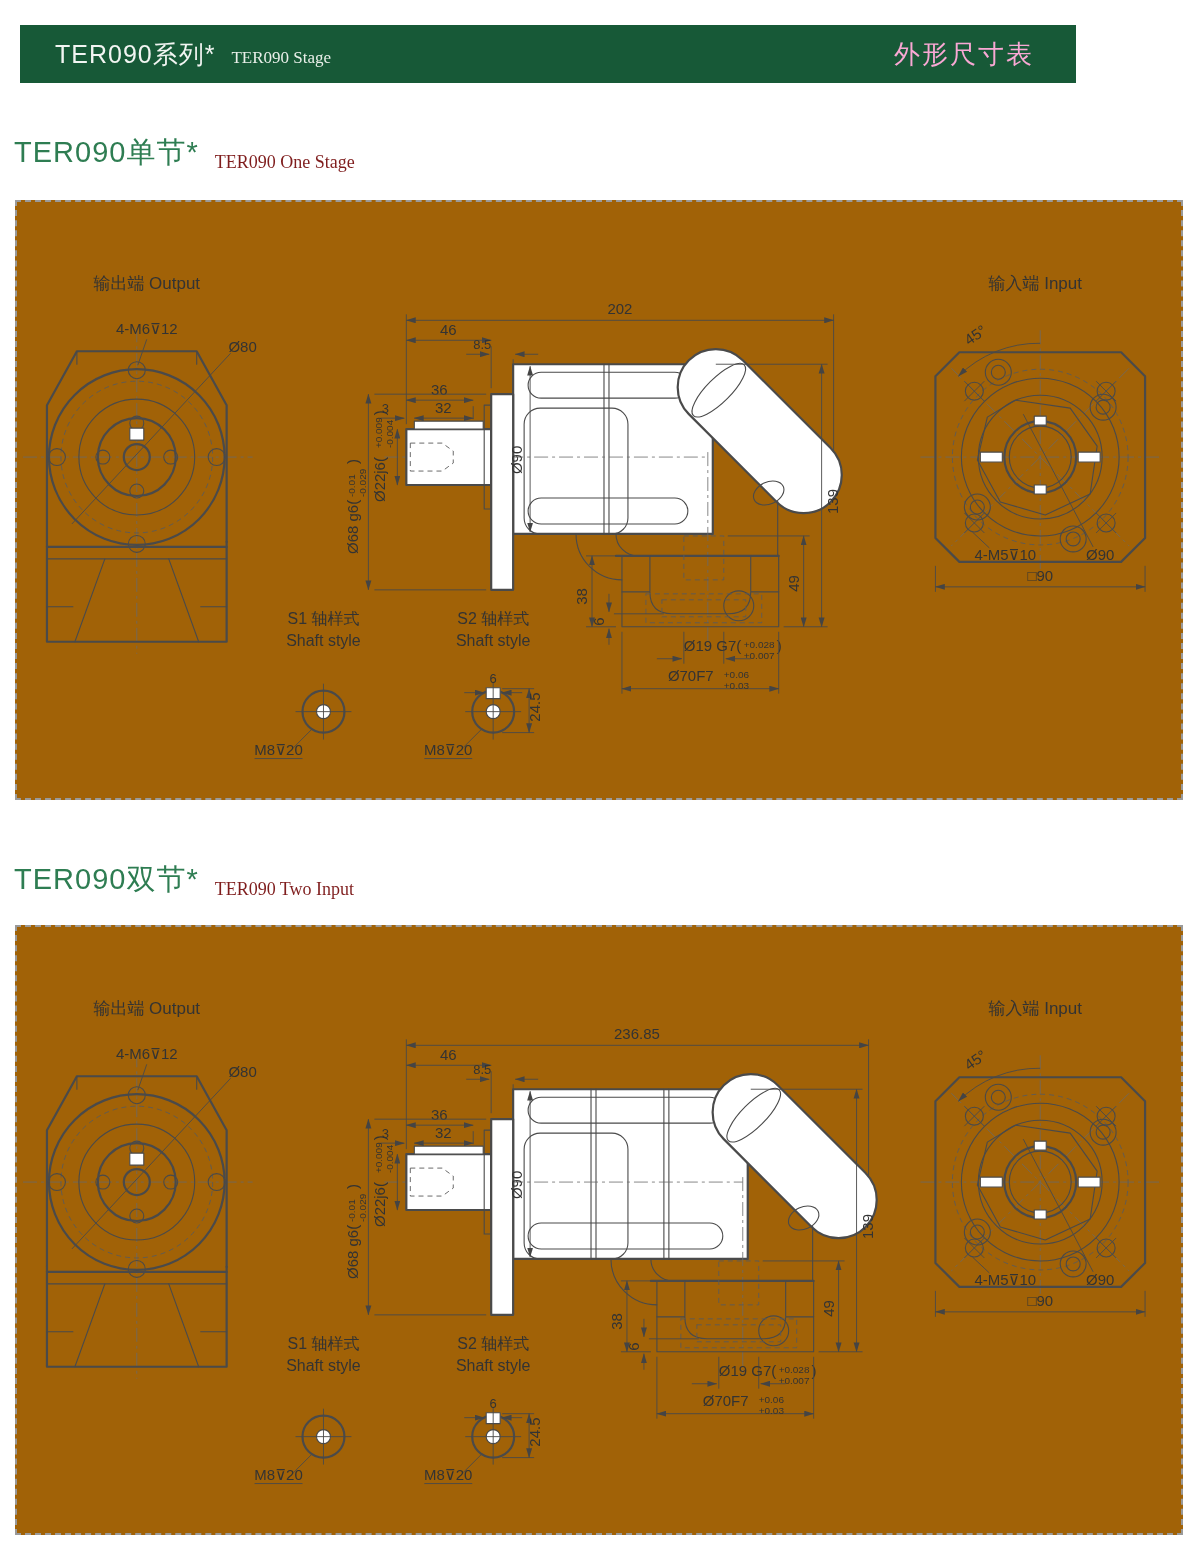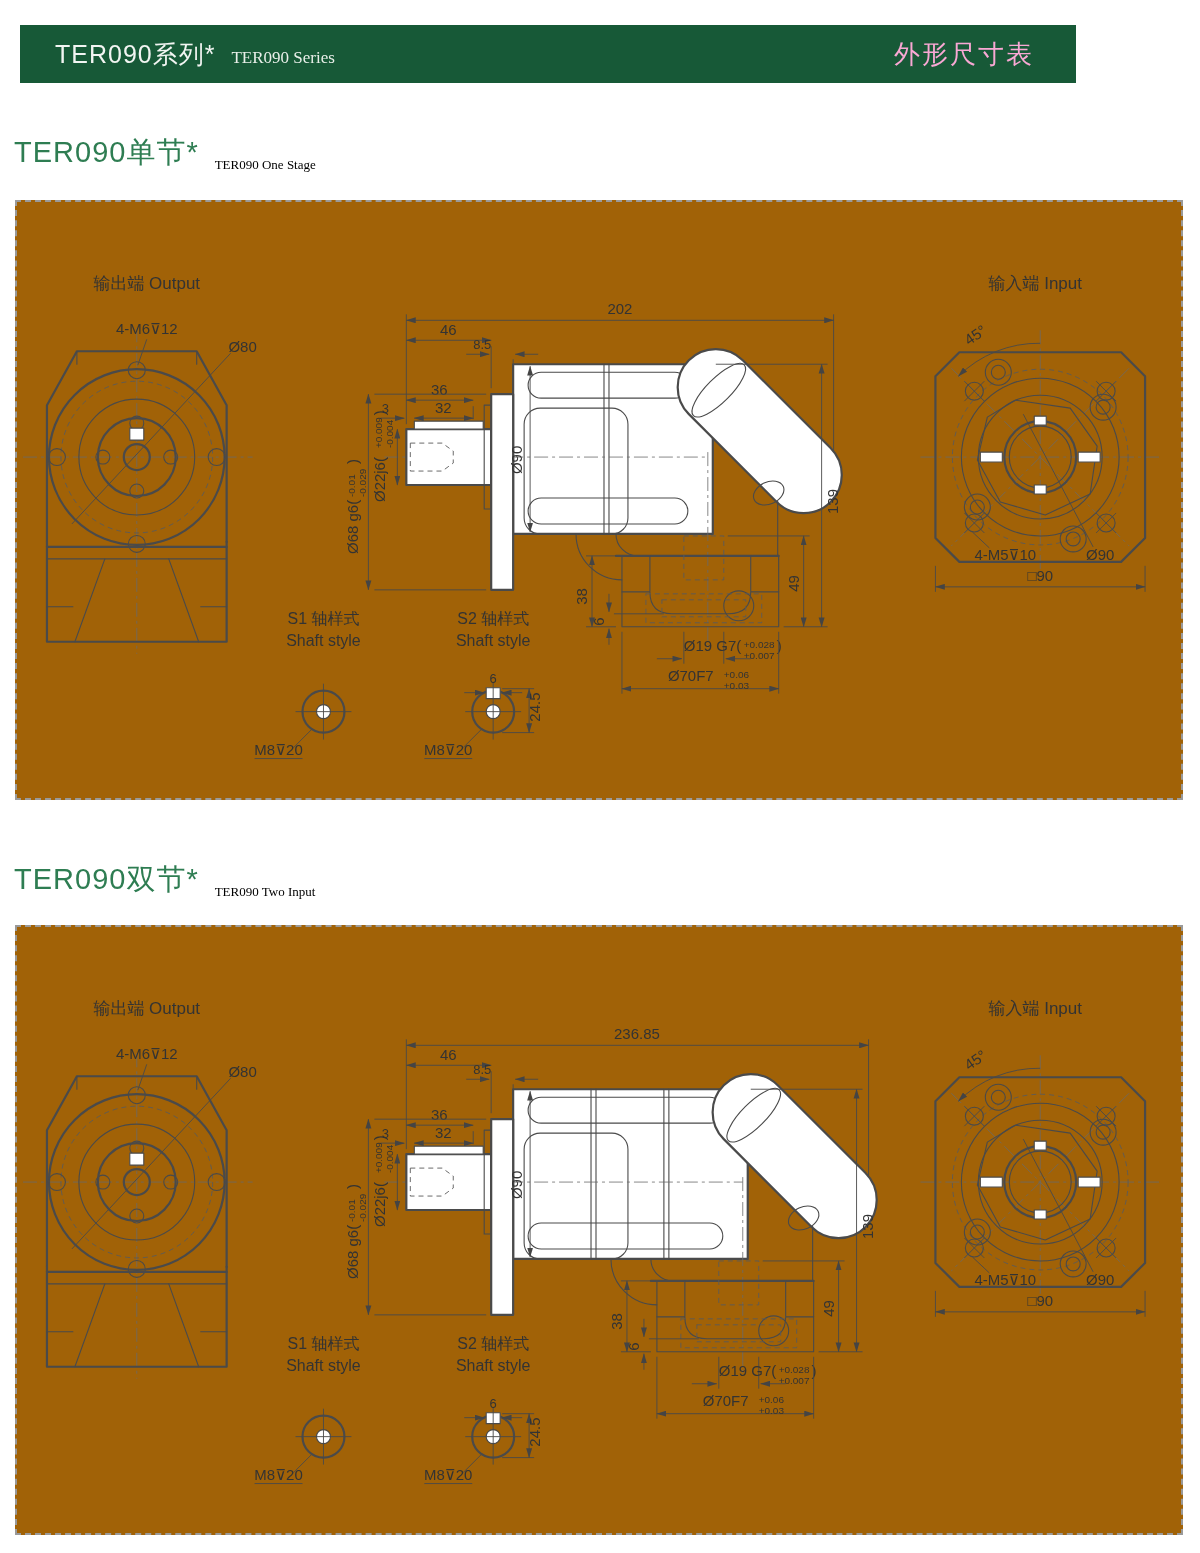--- a/index.html
+++ b/index.html
@@ -7,21 +7,21 @@
         font-family:"Liberation Sans",sans-serif;}
   
   .bar{position:absolute;left:20px;top:25px;width:1056px;height:58px;background:#175937;
        display:flex;align-items:baseline;box-sizing:border-box;padding:0 42px 0 35px;}
   .bar-cn{color:#f2f5f2;font-size:25px;letter-spacing:1px;line-height:58px;}
   .bar-en{color:#e9efe9;font-size:17px;font-family:"Liberation Serif",serif;margin-left:16px;line-height:58px;}
   .bar-right{margin-left:auto;color:#f9a8d4;font-size:26px;letter-spacing:2px;line-height:58px;}
   
   .sec-title{position:absolute;left:14px;display:flex;align-items:flex-end;}
   .sec-cn{color:#2e7d52;font-size:29px;letter-spacing:1px;}
-  .sec-en{color:#000000;font-size:13px;font-family:"Liberation Serif",serif;margin-left:16px;}
+  .sec-en{color:#7f1d1d;font-size:18px;font-family:"Liberation Serif",serif;margin-left:16px;}
   #sec1{top:133px;}
   #sec2{top:860px;}
   
   .box{position:absolute;left:15px;width:1168px;border:2px dashed #9a9a9a;box-sizing:border-box;background:#a16207;}
   #box1{top:200px;height:600px;}
   #box2{top:925px;height:610px;}
   .panel-svg{display:block;width:100%;height:594px;}
   
   .ln{stroke:#4a4a4a;stroke-width:1.1;fill:none;stroke-linecap:round;stroke-linejoin:round;}
   .th{stroke-width:2.2;}
@@ -37,21 +37,21 @@
   .t10{font-size:10px;text-anchor:start;}
   .ts{text-anchor:start;}
 </style>
 </head>
 <body>
 
 <div class="page">
 
   <header class="bar">
     <span class="bar-cn">TER090系列*</span>
-    <span class="bar-en">TER090 Series</span>
+    <span class="bar-en">TER090 Stage</span>
     <span class="bar-right">外形尺寸表</span>
   </header>
 
   <div class="sec-title" id="sec1">
     <span class="sec-cn">TER090单节*</span>
     <span class="sec-en">TER090 One Stage</span>
   </div>
 
   <div class="box" id="box1">
     <svg class="panel-svg" viewBox="0 0 1166 594">

